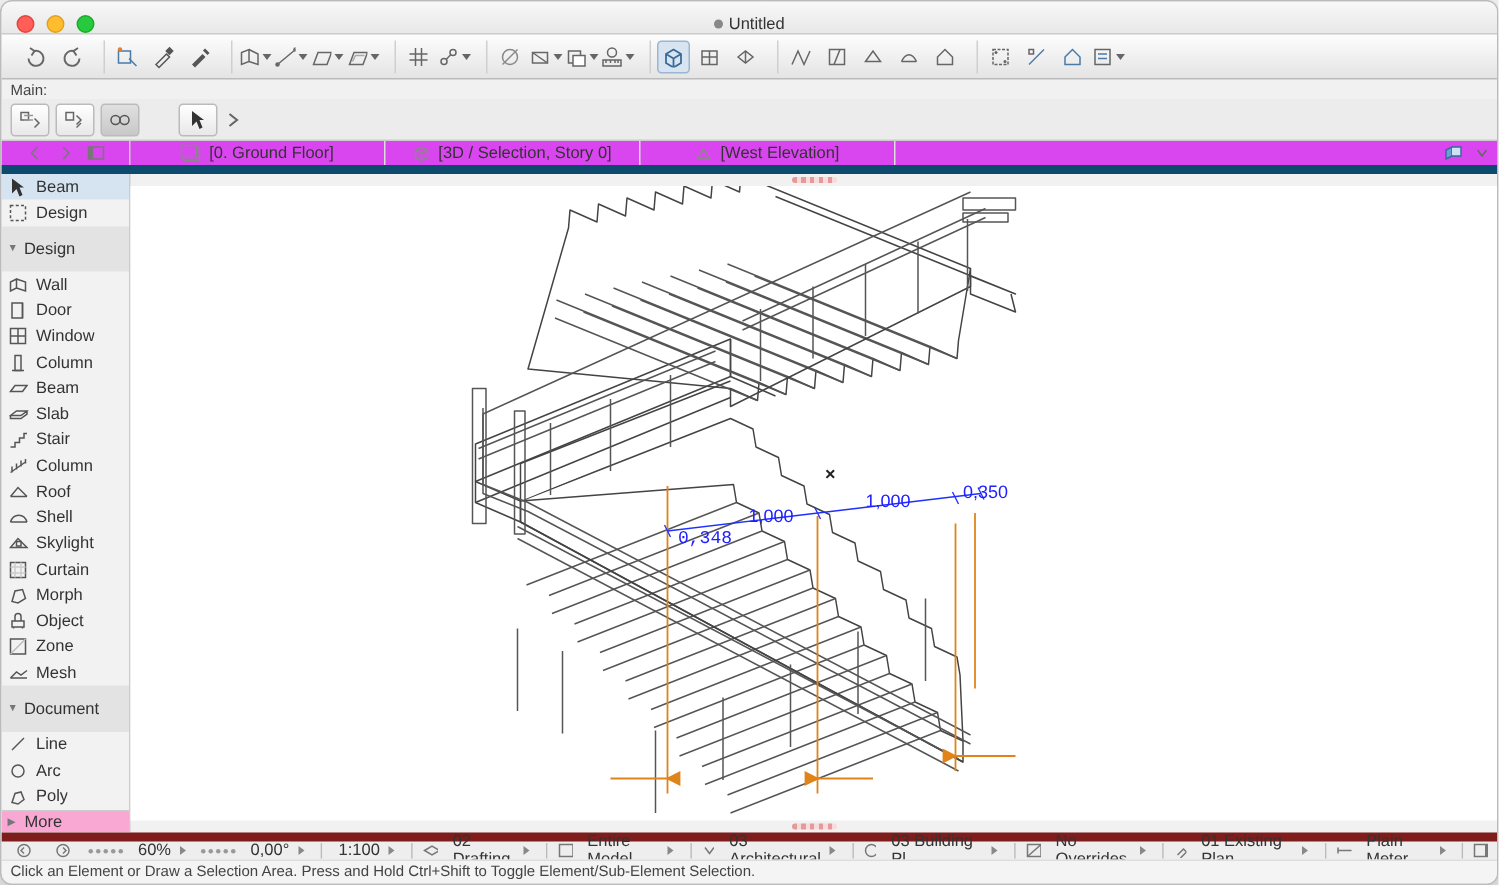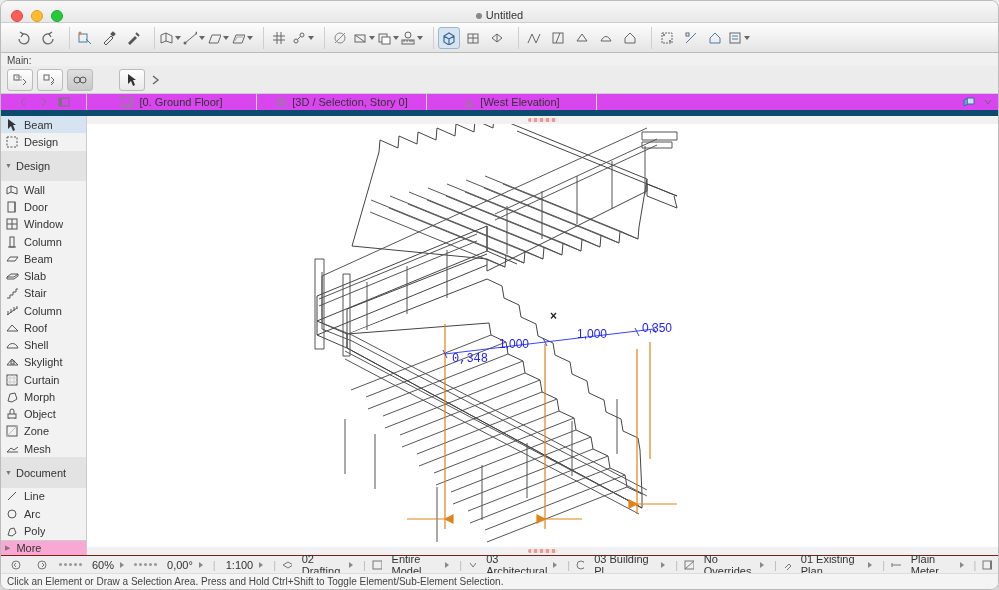--- a/index.html
+++ b/index.html
@@ -53,21 +53,21 @@
 
   .canvas-wrap { flex:1; display:flex; flex-direction:column; }
   .mini-grip { height:8px; display:flex; align-items:center; justify-content:center; }
   .mini-grip span { width:30px; height:4px; border-radius:2px; background:repeating-linear-gradient(90deg,#e59999 0 3px,#f7dcdc 3px 6px); }
   .canvas { flex:1; background:#fff; position:relative; overflow:hidden; }
   .canvas svg { position:absolute; left:0; top:0; }
   .dim-label { position:absolute; font-size:12px; color:#2020ff; font-weight:500; }
   .cross-marker { position:absolute; font-size:12px; color:#222; font-weight:bold; }
 
   
-  .status { height:18px; background:#eee; border-top:1px solid #7f1d1d; display:flex; align-items:center; font-size:10px; color:#444; gap:6px; padding:0 6px; }
+  .status { height:18px; background:#eee; border-top:6px solid #7f1d1d; display:flex; align-items:center; font-size:10px; color:#444; gap:6px; padding:0 6px; }
   .status .sbtn { display:flex; align-items:center; gap:3px; padding:0 4px; height:14px; }
   .status .sep { color:#bbb; }
   .status .chev::after { content:""; border-top:3px solid transparent; border-bottom:3px solid transparent; border-left:4px solid #888; display:inline-block; margin-left:3px; }
   .hint { height:16px; background:#f4f4f4; border-top:1px solid #ddd; padding-left:6px; font-size:10px; color:#444; display:flex; align-items:center;text-align:right; }
   .dots5 { display:flex; gap:2px; }
   .dots5 span{ width:3px;height:3px;border-radius:50%;background:#999;}
 </style>
 </head>
 <body>
 

